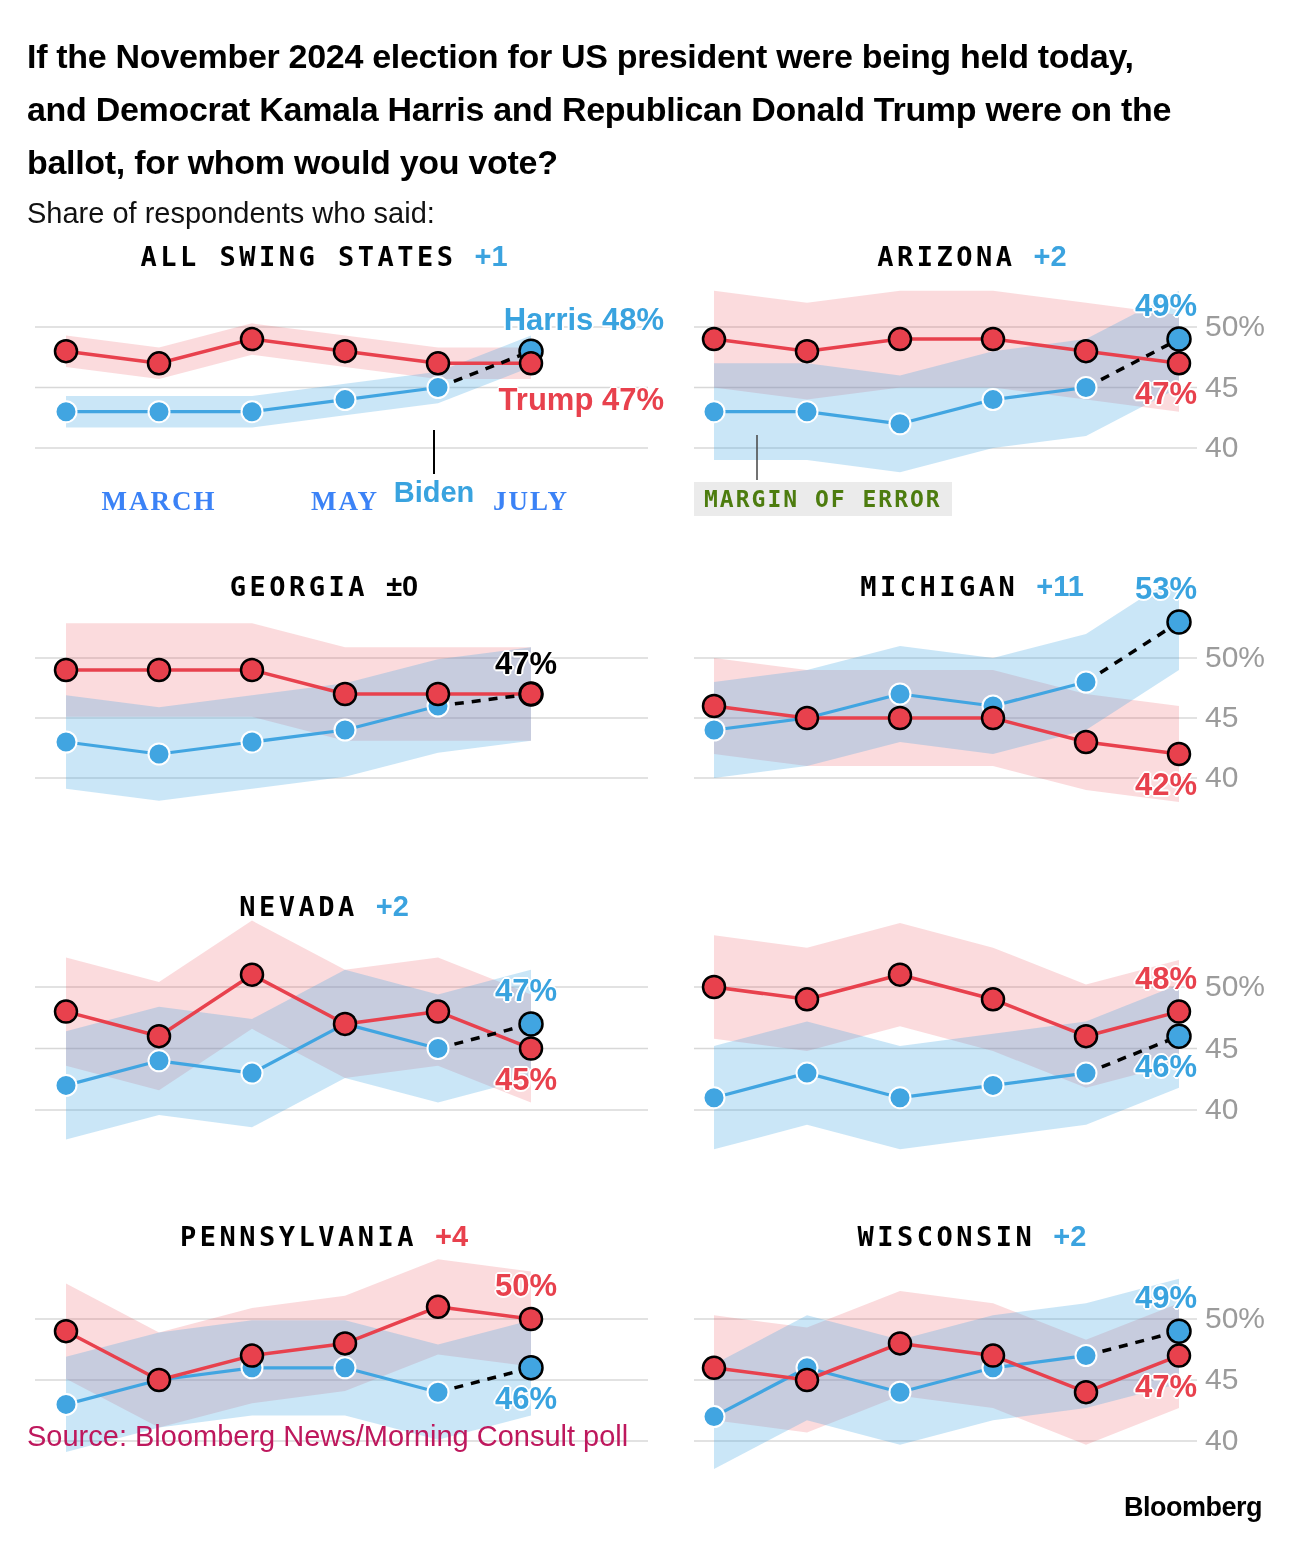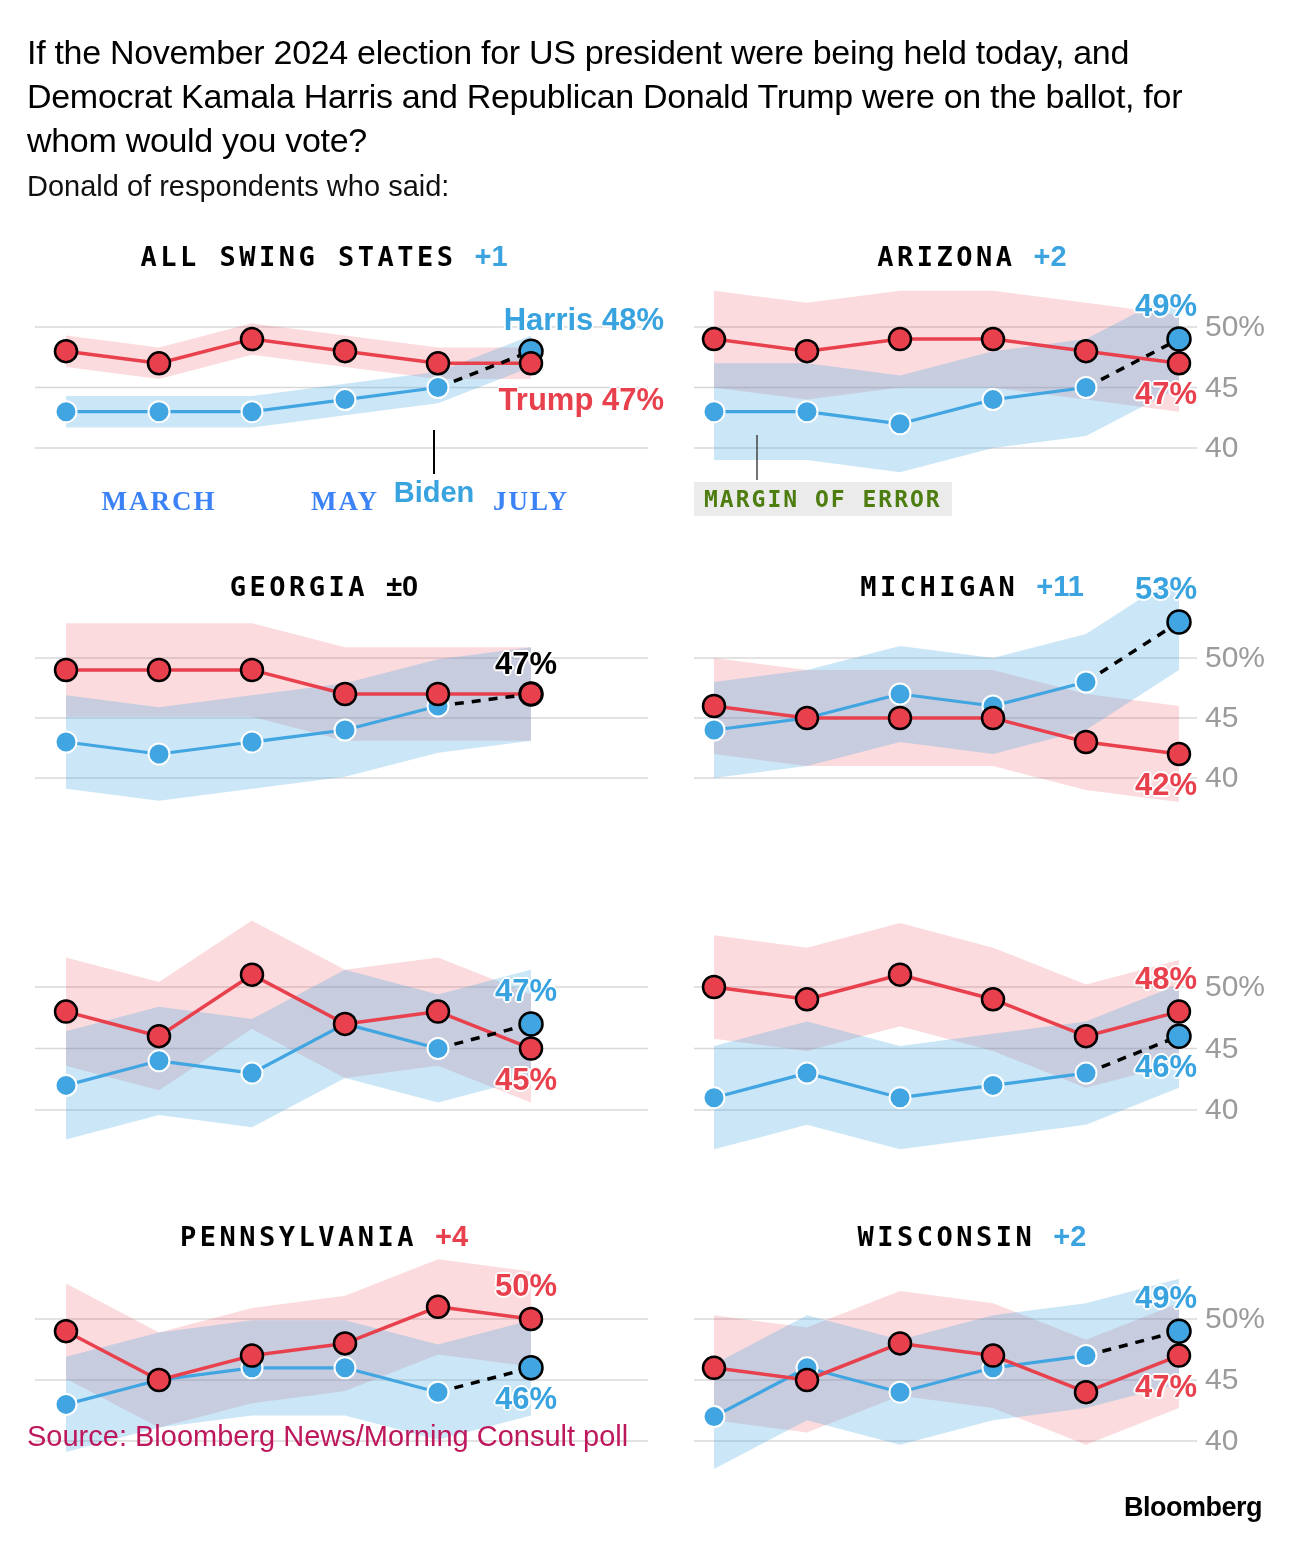--- a/index.html
+++ b/index.html
@@ -1,19 +1,19 @@
 <!DOCTYPE html>
 <html><head>
 <meta charset="utf-8">
 <style>
   html,body{margin:0;padding:0;background:#fff;}
   .canvas{position:relative;width:1296px;height:1554px;background:#fff;overflow:hidden;
           font-family:"Liberation Sans",sans-serif;}
   header{position:absolute;left:27px;top:30px;width:1170px;}
-  .page-title{margin:0;font-size:34px;line-height:44px;font-weight:normal;color:#000;letter-spacing:-0.3px;}
+  .page-title{margin:0;font-size:34px;line-height:53px;font-weight:bold;color:#000;letter-spacing:-0.3px;}
   .page-subtitle{margin:8px 0 0 0;font-size:29px;color:#111;font-weight:400;}
 
   .panel{position:absolute;width:648px;}
   .chart-title{position:absolute;left:0;width:100%;text-align:center;margin:0;
                font-family:"DejaVu Sans Mono",monospace;font-size:27px;font-weight:600;
                letter-spacing:3.5px;color:#000;white-space:nowrap;}
   .chart-title .margin{font-family:"Liberation Sans",sans-serif;font-weight:bold;font-size:29px;
                        letter-spacing:0;margin-left:18px;}
   .m-dem{color:#3BA3DF;} .m-rep{color:#E8414D;} .m-tie{color:#000;}
 
@@ -38,21 +38,21 @@
   footer .brand{position:absolute;right:34px;top:1492px;font-size:27px;font-weight:bold;color:#000;
                 letter-spacing:-0.5px;}
 </style>
 </head>
 <body>
 
 <div class="canvas">
 
   <header>
     <h1 class="page-title">If the November 2024 election for US president were being held today, and Democrat Kamala Harris and Republican Donald Trump were on the ballot, for whom would you vote?</h1>
-    <p class="page-subtitle">Donald of respondents who said:</p>
+    <p class="page-subtitle">Share of respondents who said:</p>
   </header>
 
   <section class="panel" style="left:0px;top:230px;height:300px">
     <h2 class="chart-title" style="top:10px">
       <span class="state">ALL SWING STATES</span><span class="margin m-dem">+1</span>
     </h2>
     <svg class="plot" width="648" height="300" viewBox="0 0 648 300">
         <defs>
           <clipPath id="clip0">
             <rect x="-20" y="36" width="700" height="264"></rect>
@@ -202,20 +202,23 @@
         <circle cx="531" cy="214" r="11" fill="#E8414D" stroke="#000" stroke-width="2.5"></circle>
       </svg>
   <div class="tick" style="top: 118px;">50%</div>
       <div class="tick" style="top: 178px;">45</div>
       <div class="tick" style="top: 238px;">40</div>
       <div class="end-label dem halo" style="right: 99px; top: 49px;">53%</div>
       <div class="end-label rep halo" style="right: 99px; top: 245px;">42%</div>
     </section>
 
   <section class="panel" style="left:0px;top:870px;height:320px">
+    <h2 class="chart-title" style="top:20px">
+      <span class="state">NEVADA</span><span class="margin m-dem">+2</span>
+    </h2>
     <svg class="plot" width="648" height="320" viewBox="0 0 648 320">
         <defs>
           <clipPath id="clip4">
             <rect x="-20" y="36" width="700" height="284"></rect>
           </clipPath>
         </defs>
         <line x1="35" x2="648" y1="117" y2="117" stroke="#D8D8D8" stroke-width="1.5"></line>
         <line x1="35" x2="648" y1="178.5" y2="178.5" stroke="#D8D8D8" stroke-width="1.5"></line>
         <line x1="35" x2="648" y1="240" y2="240" stroke="#D8D8D8" stroke-width="1.5"></line>
         <g clip-path="url(#clip4)">

